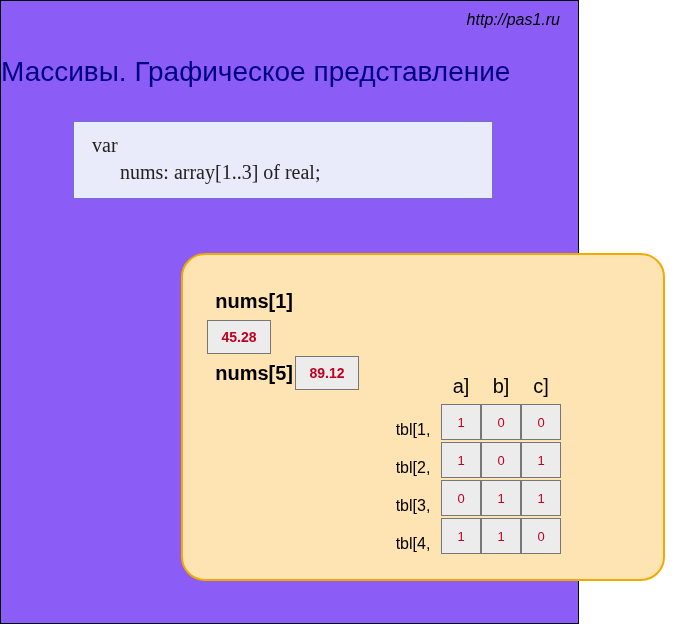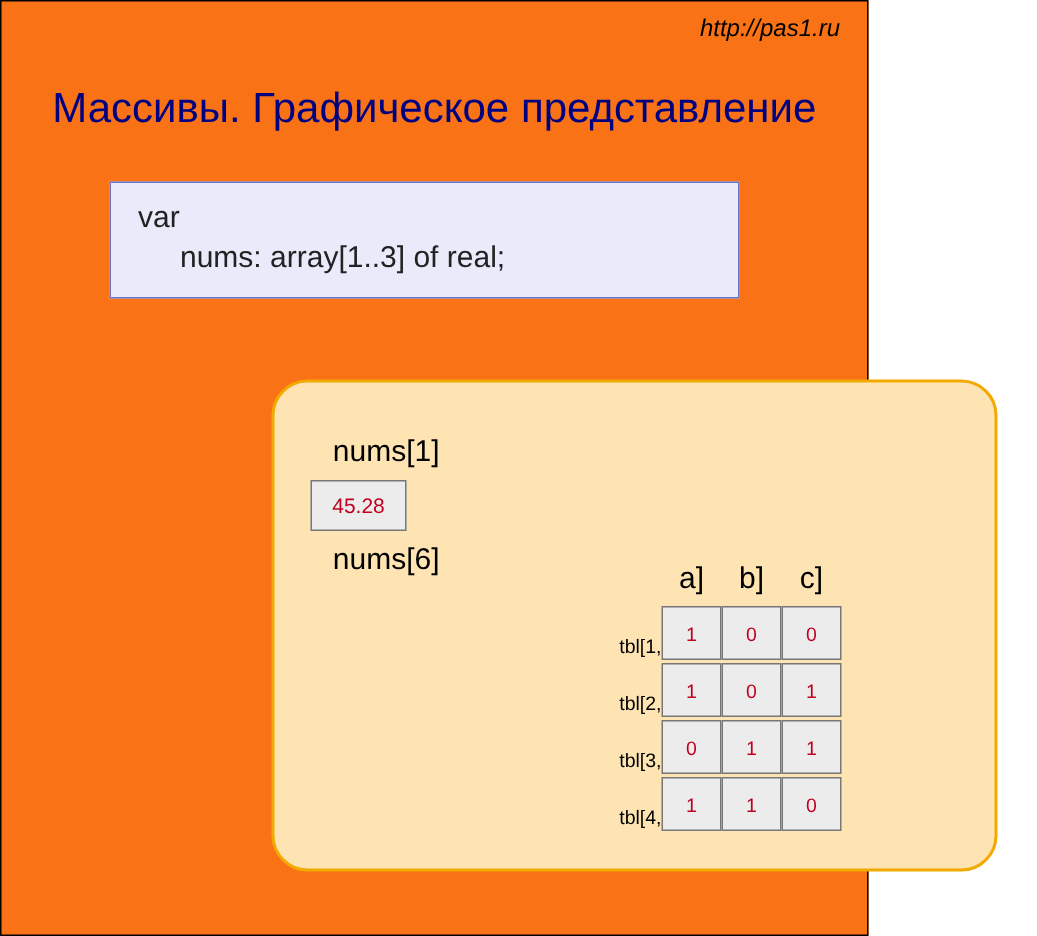--- a/index.html
+++ b/index.html
@@ -7,67 +7,67 @@
     margin: 0;
     padding: 0;
     font-family: Arial, Helvetica, sans-serif;
     background: #fff;
   }
   .page {
     width: 579px;
     height: 624px;
     border: 1px solid #000;
     position: relative;
-    background: #f97316;
+    background: #8b5cf6;
   }
   .url {
     position: absolute;
     top: 10px;
     right: 18px;
     font-style: italic;
     font-size: 16px;
     color: #000;
   }
   .title {
-    text-align: center;
+    text-align: left;
     color: #000080;
     font-size: 28px;
     margin-top: 55px;
     font-weight: normal;
   }
   .codebox {
     position: absolute;
     top: 120px;
     left: 72px;
     width: 420px;
     padding: 10px 18px 12px 18px;
     border: 1px solid #6e73c9;
     background: #eaebfa;
-    font-family: Liberation Sans, sans-serif;
+    font-family: Liberation Serif, serif;
     font-size: 20px;
     color: #222;
     line-height: 1.35;
   }
   .codebox .indent { padding-left: 28px; }
   .vizbox {
     position: absolute;
     top: 252px;
     left: 180px;
     width: 484px;
     height: 328px;
     background: #ffe4b3;
     border: 2px solid #f2a900;
     border-radius: 24px;
   }
   .nums-block {
     position: absolute;
     top: 28px;
     left: 24px;
   }
-  .nums-row { height: 36px; display: flex; align-items: center; }
+  .nums-row { height: 36px; display: flex; align-items: center; font-weight: bold; }
   .nums-label {
     width: 88px;
     text-align: right;
     font-size: 20px;
     color: #000;
     padding-right: 2px;
   }
   .nums-cell {
     width: 64px;
     height: 34px;
@@ -96,22 +96,22 @@
     font-size: 20px;
     color: #000;
   }
   .tbl-row {
     display: flex;
     align-items: center;
     height: 38px;
   }
   .tbl-row-label {
     width: 56px;
-    text-align: right;
-    font-size: 13px;
+    text-align: center;
+    font-size: 16px;
     color: #000;
     margin-top: 16px;
   }
   .tbl-cell {
     width: 40px;
     height: 36px;
     background: #ececec;
     border: 1px solid #777;
     display: flex;
     align-items: center;
@@ -137,21 +137,22 @@
   <div class="vizbox">
 
     <div class="nums-block">
       <div class="nums-row">
         <div class="nums-label">nums[1]</div>
       </div>
       <div class="nums-row">
         <div class="nums-cell">45.28</div>
       </div>
       <div class="nums-row">
-        <div class="nums-label">nums[6]</div>
+        <div class="nums-label">nums[5]</div>
+        <div class="nums-cell">89.12</div>
       </div>
     </div>
 
     <div class="tbl-block">
       <div class="tbl-header-row">
         <div class="tbl-col-hdr">a]</div>
         <div class="tbl-col-hdr">b]</div>
         <div class="tbl-col-hdr">c]</div>
       </div>
       <div class="tbl-row">

